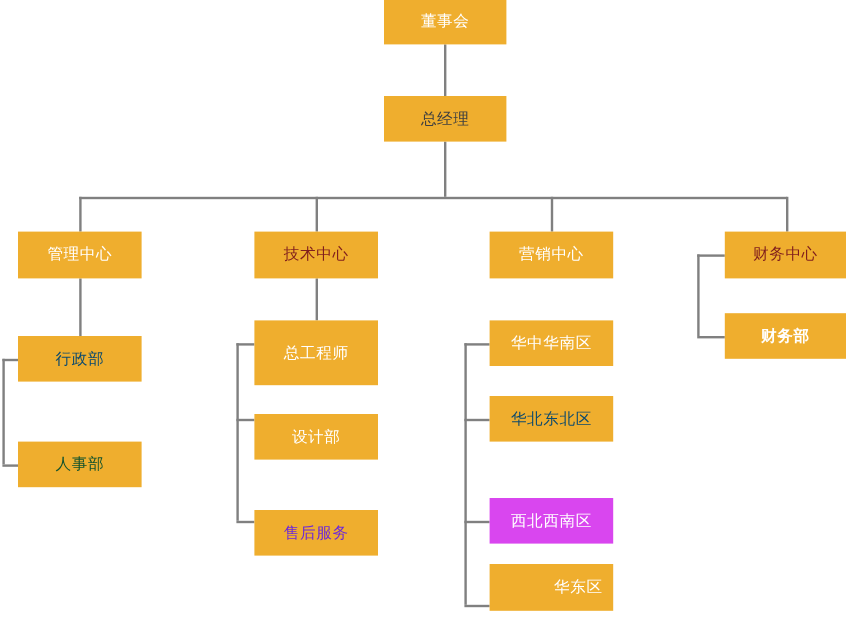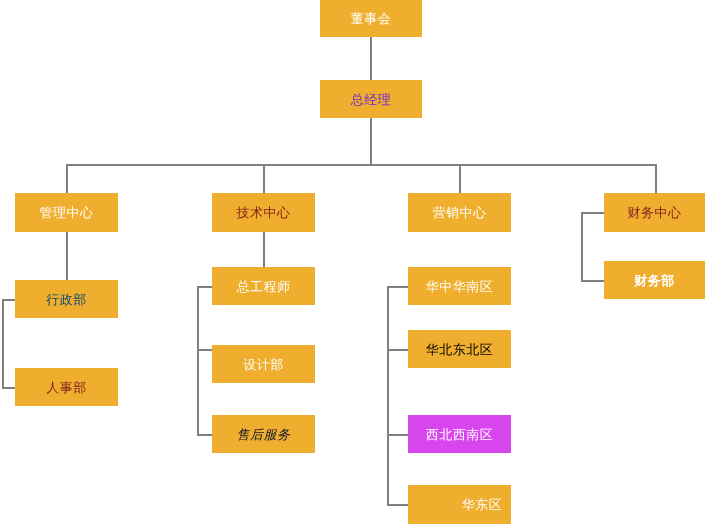--- a/index.html
+++ b/index.html
@@ -64,29 +64,29 @@
       <div class="conn h" style="left: 387px; top: 286px; width: 21px; background: rgb(128, 128, 128);"></div>
       <div class="conn h" style="left: 387px; top: 349px; width: 21px; background: rgb(128, 128, 128);"></div>
       <div class="conn h" style="left: 387px; top: 434px; width: 21px; background: rgb(128, 128, 128);"></div>
       <div class="conn h" style="left: 387px; top: 504px; width: 21px; background: rgb(128, 128, 128);"></div>
       <div class="conn v" style="left: 581px; top: 212px; height: 68px; background: rgb(128, 128, 128);"></div>
       <div class="conn h" style="left: 581px; top: 212px; width: 23px; background: rgb(128, 128, 128);"></div>
       <div class="conn h" style="left: 581px; top: 280px; width: 23px; background: rgb(128, 128, 128);"></div>
     </div>
   <div id="node-layer">
       <div class="node" style="left: 320px; top: 0px; width: 102px; height: 37px; background: rgb(239, 174, 46); color: rgb(255, 255, 255);">董事会</div>
-      <div class="node" style="left: 320px; top: 80px; width: 102px; height: 38px; background: rgb(239, 174, 46); color: #6d28d9;">总经理</div>
+      <div class="node" style="left: 320px; top: 80px; width: 102px; height: 38px; background: rgb(239, 174, 46); color: #404040;">总经理</div>
       <div class="node" style="left: 15px; top: 193px; width: 103px; height: 39px; background: rgb(239, 174, 46); color: rgb(255, 255, 255);">管理中心</div>
       <div class="node" style="left: 212px; top: 193px; width: 103px; height: 39px; background: rgb(239, 174, 46); color: #7f1d1d;">技术中心</div>
       <div class="node" style="left: 408px; top: 193px; width: 103px; height: 39px; background: rgb(239, 174, 46); color: rgb(255, 255, 255);">营销中心</div>
       <div class="node" style="left: 604px; top: 193px; width: 101px; height: 39px; background: rgb(239, 174, 46); color: #7f1d1d;">财务中心</div>
       <div class="node" style="left: 15px; top: 280px; width: 103px; height: 38px; background: rgb(239, 174, 46); color: #0c4a6e;">行政部</div>
-      <div class="node" style="left: 15px; top: 368px; width: 103px; height: 38px; background: rgb(239, 174, 46); color: #7f1d1d;">人事部</div>
-      <div class="node" style="left: 212px; top: 267px; width: 103px; height: 38px; background: rgb(239, 174, 46); color: rgb(255, 255, 255);">总工程师</div>
+      <div class="node" style="left: 15px; top: 368px; width: 103px; height: 38px; background: rgb(239, 174, 46); color: #14532d;">人事部</div>
+      <div class="node" style="left: 212px; top: 267px; width: 103px; height: 54px; background: rgb(239, 174, 46); color: rgb(255, 255, 255);">总工程师</div>
       <div class="node" style="left: 212px; top: 345px; width: 103px; height: 38px; background: rgb(239, 174, 46); color: rgb(255, 255, 255);">设计部</div>
-      <div class="node" style="left: 212px; top: 415px; width: 103px; height: 38px; background: rgb(239, 174, 46); color: #0f172a; font-style: italic;">售后服务</div>
+      <div class="node" style="left: 212px; top: 425px; width: 103px; height: 38px; background: rgb(239, 174, 46); color: #6d28d9;">售后服务</div>
       <div class="node" style="left: 408px; top: 267px; width: 103px; height: 38px; background: rgb(239, 174, 46); color: rgb(255, 255, 255);">华中华南区</div>
-      <div class="node" style="left: 408px; top: 330px; width: 103px; height: 38px; background: rgb(239, 174, 46); color: #000000;">华北东北区</div>
+      <div class="node" style="left: 408px; top: 330px; width: 103px; height: 38px; background: rgb(239, 174, 46); color: #0c4a6e;">华北东北区</div>
       <div class="node" style="left: 408px; top: 415px; width: 103px; height: 38px; background: #d946ef; color: rgb(255, 255, 255);">西北西南区</div>
-      <div class="node" style="left: 408px; top: 485px; width: 103px; height: 39px; background: rgb(239, 174, 46); color: rgb(255, 255, 255); padding-left: 45px;">华东区</div>
+      <div class="node" style="left: 408px; top: 470px; width: 103px; height: 39px; background: rgb(239, 174, 46); color: rgb(255, 255, 255); padding-left: 45px;">华东区</div>
       <div class="node" style="left: 604px; top: 261px; width: 101px; height: 38px; background: rgb(239, 174, 46); color: rgb(255, 255, 255); font-weight: bold;">财务部</div>
     </div>
 </div>
 
 </body></html>

